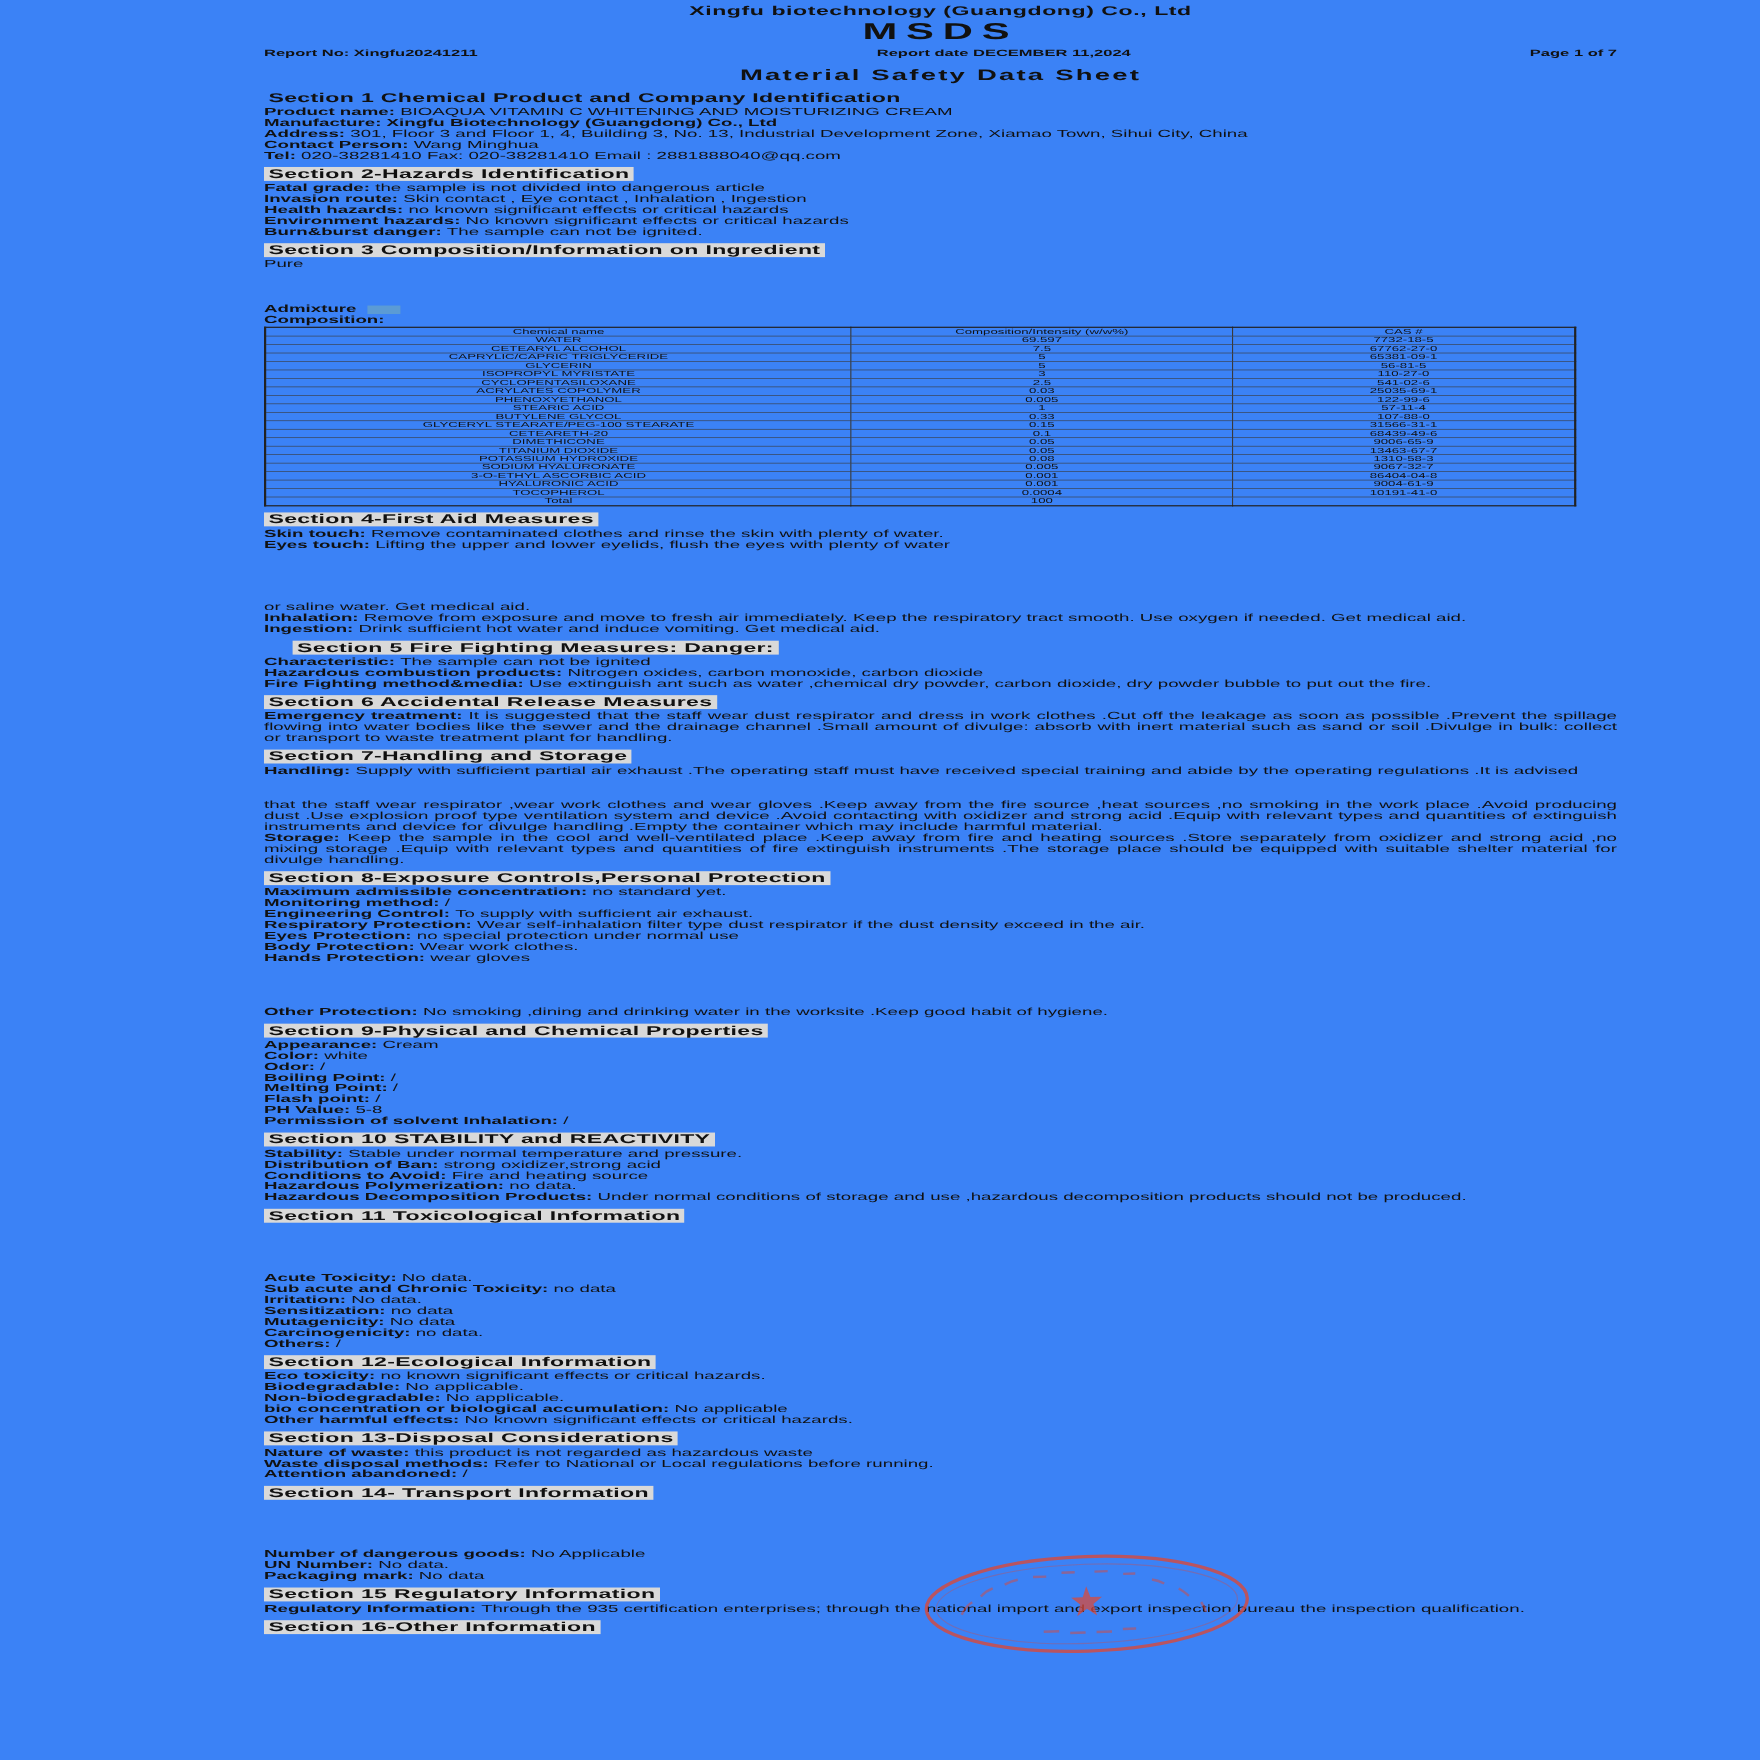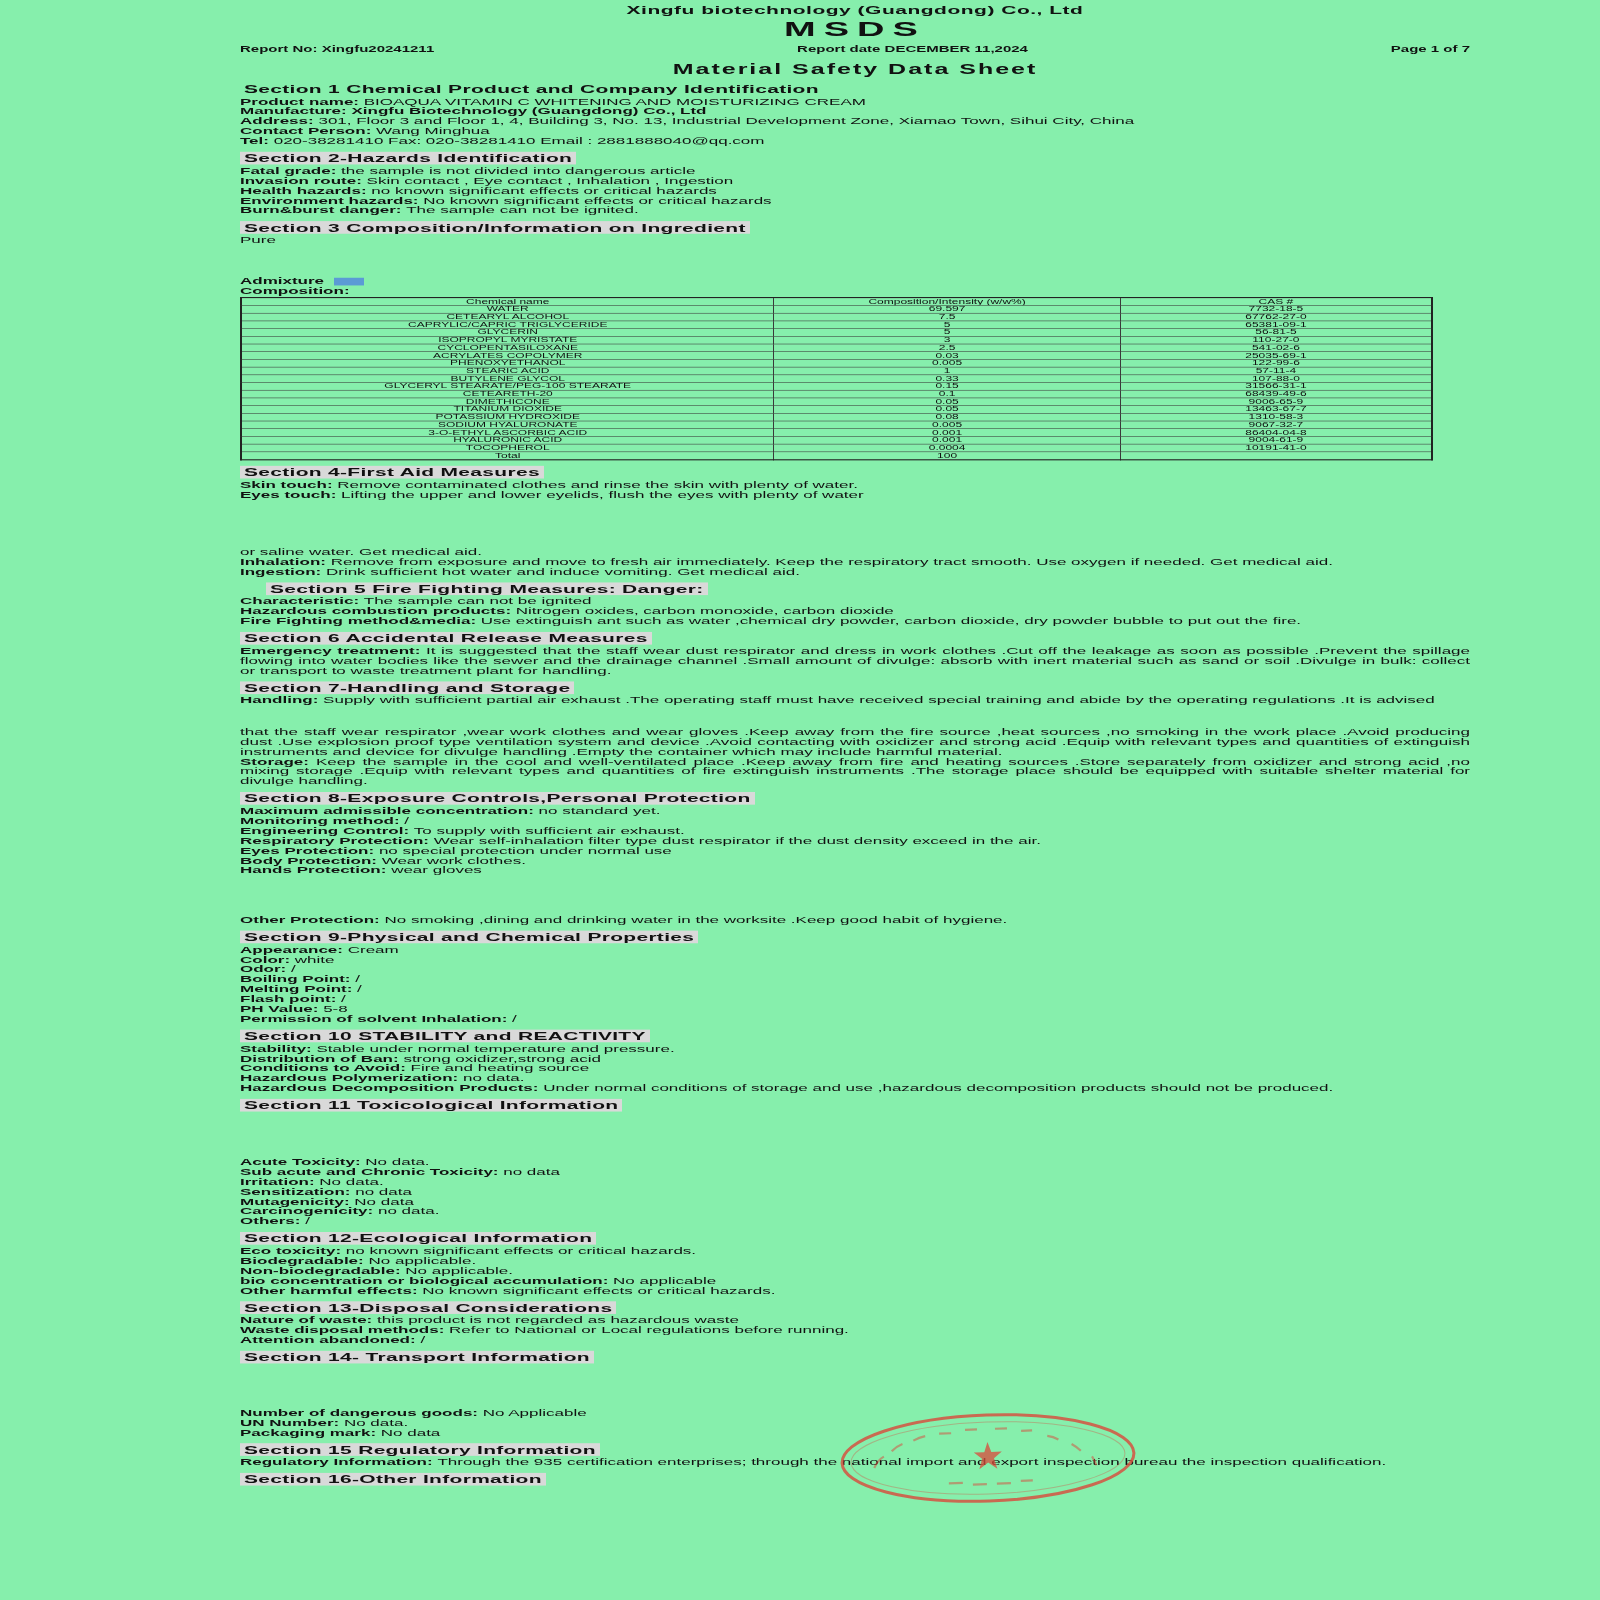--- a/index.html
+++ b/index.html
@@ -1,16 +1,16 @@
 <!DOCTYPE html>
 <html style="--accent-blue: #5b9bd5; --heading-highlight: #d9d9d9; --stamp-red: #d9493b;"><head>
 <meta charset="utf-8">
 <style>
   html,body{margin:0;padding:0;background:#fff;}
-  .page{position:relative;width:1600px;height:1600px;background:#86efac;overflow:hidden;
+  .page{position:relative;width:1600px;height:1600px;background:#3b82f6;overflow:hidden;
         font-family:"Liberation Sans", sans-serif;color:#111;}
   .scale-wrap{transform:scaleY(0.55);transform-origin:top left;width:1600px;height:2900px;
         box-sizing:border-box;padding:6px 130px 0 240px;}
   .company{font-size:21px;font-weight:bold;text-align:center;letter-spacing:.5px;line-height:24px;}
   .doc-title{font-size:38px;font-weight:bold;text-align:center;letter-spacing:8px;line-height:42px;margin-top:2px;}
   .report-row{display:flex;justify-content:space-between;font-size:15px;font-weight:bold;margin-top:6px;line-height:18px;}
   .sheet-title{font-size:25px;font-weight:bold;text-align:center;letter-spacing:2px;line-height:30px;margin-top:12px;}
   .sec-heading{font-size:21px;line-height:23px;font-weight:bold;margin:10px 0 3px;display:table;
         padding:0 4px;letter-spacing:.3px;}
   .sec-heading.hl{background:var(--heading-highlight,#d9d9d9);}

